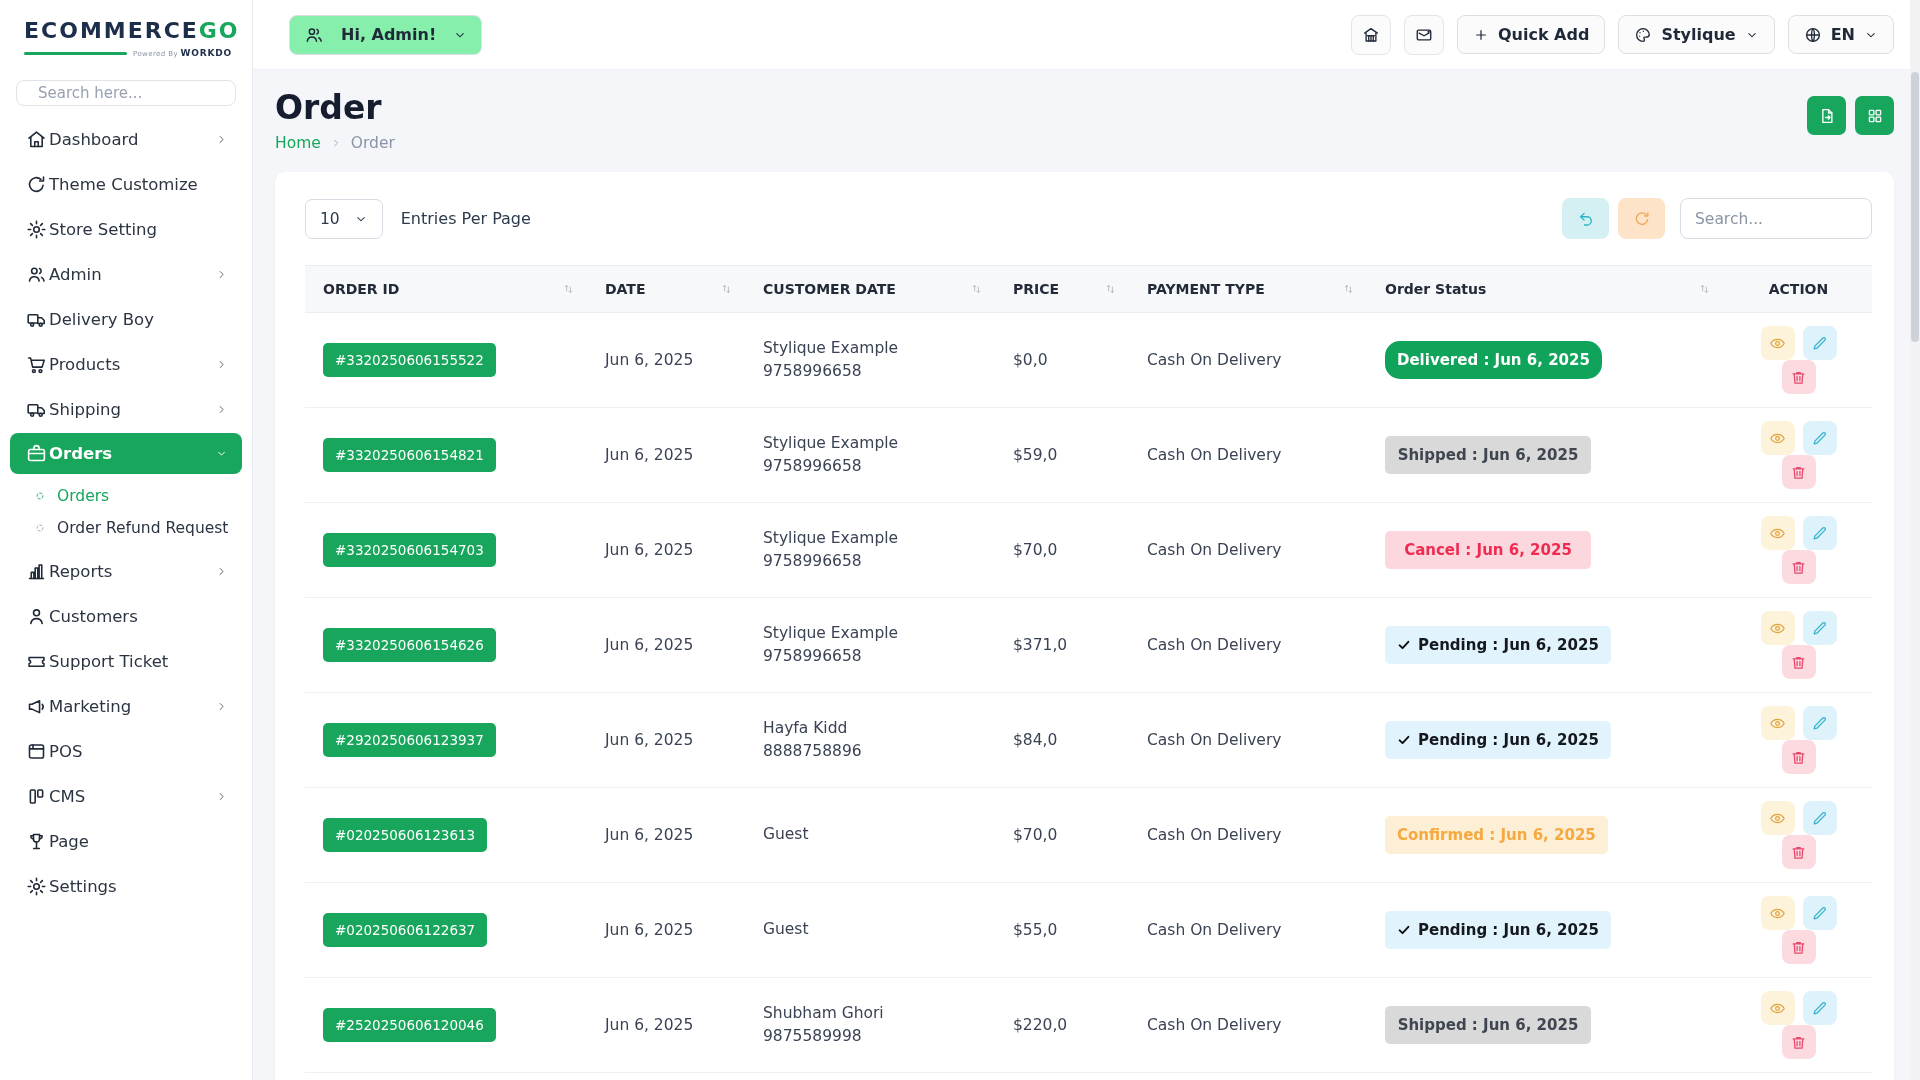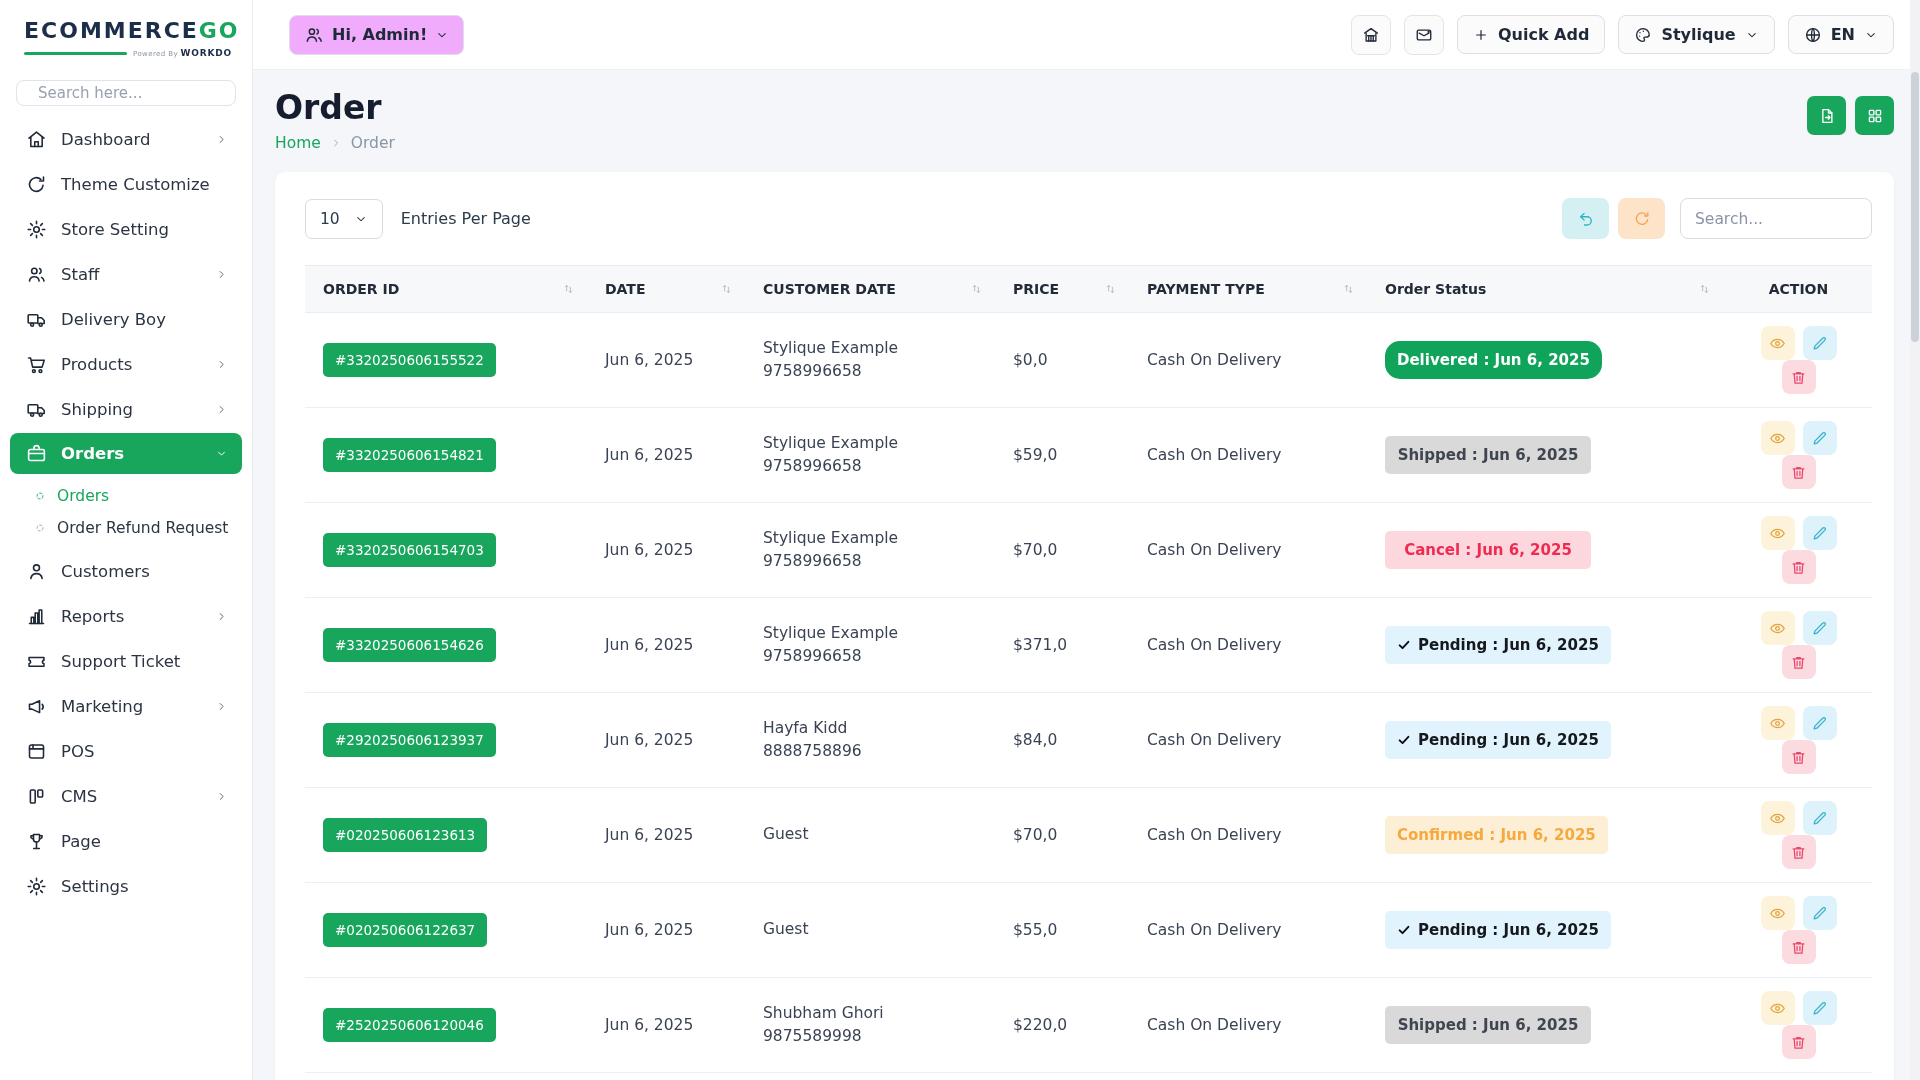--- a/index.html
+++ b/index.html
@@ -18,35 +18,35 @@
   .logo-row { font-weight:800; font-size:22px; letter-spacing:2px; color:#1c2e4a; white-space:nowrap; }
   .logo-accent { color:#17a65c; }
   .logo-sub { display:flex; align-items:center; gap:6px; margin-top:5px; }
   .logo-line { width:148px; height:3px; background:#17a65c; border-radius:2px; }
   .powered { font-size:7px; color:#8a94a2; letter-spacing:.4px; white-space:nowrap; }
   .powered b { font-size:9px; color:#20304c; letter-spacing:.8px; }
   .side-search { margin:14px 16px 4px; display:flex; align-items:center; gap:9px; border:1px solid #dfe3ea; border-radius:8px; padding:3px 12px; color:#98a1b0; background:#fff; }
   .side-search input { border:none; outline:none; flex:1; font-size:15px; color:#3a4354; font-family:inherit; background:transparent; }
   .side-search input::placeholder { color:#98a1b0; }
   .menu { margin-top:12px; }
-  .side-item { display:flex; align-items:center; gap:14px; padding:11px 24px 11px 26px; margin-bottom:2px; font-size:16.5px; color:#2b3442; cursor:pointer;text-align:center; }
+  .side-item { display:flex; align-items:center; gap:2px; padding:11px 24px 11px 26px; margin-bottom:2px; font-size:16.5px; color:#2b3442; cursor:pointer;text-align:center; }
   .side-item .s-icon { width:21px; height:21px; color:#1f2937; flex-shrink:0; }
   .side-item .s-chev { width:13px; height:13px; margin-left:auto; color:#5b6575; }
   .side-item.active { margin:2px 10px; padding:10px 14px 10px 16px; border-radius:8px; background:#17a65c; color:#fff; font-weight:700; }
   .side-item.active .s-icon, .side-item.active .s-chev { color:#fff; }
   .submenu { padding:4px 0 6px; }
   .sub-item { display:flex; align-items:center; gap:11px; padding:7px 18px 7px 34px; font-size:15.5px; color:#2b3442; cursor:pointer; }
   .sub-item .sub-ico { width:12px; height:12px; color:#9aa3ae; }
   .sub-item.active { color:#17a65c; }
   .sub-item.active .sub-ico { color:#17a65c; }
 
   
   .main { flex:1; display:flex; flex-direction:column; min-width:0; }
   .topbar { height:70px; background:#fff; border-bottom:1px solid #eef0f4; display:flex; align-items:center; justify-content:space-between; padding:0 26px 0 36px; flex-shrink:0; }
-  .admin-btn { display:flex; align-items:center; gap:8px; background:#f0abfc; border:1px solid #dcdfe4; border-radius:8px; padding:9px 14px; font-size:16px; font-weight:600; color:#1f2937; font-family:inherit; cursor:pointer; }
+  .admin-btn { display:flex; align-items:center; gap:17px; background:#86efac; border:1px solid #dcdfe4; border-radius:8px; padding:9px 14px; font-size:16px; font-weight:600; color:#1f2937; font-family:inherit; cursor:pointer; }
   .admin-btn .chev { color:#1f2937; }
   .top-right { display:flex; align-items:center; gap:13px; }
   .icon-btn { width:40px; height:40px; border:1px solid #e1e5ea; background:#fbfbfc; border-radius:8px; display:inline-flex; align-items:center; justify-content:center; color:#1f2937; cursor:pointer; }
   .pill-btn { display:inline-flex; align-items:center; gap:9px; border:1px solid #dcdfe4; background:#fbfbfc; border-radius:8px; padding:9px 15px; font-size:16px; font-weight:600; color:#1f2937; font-family:inherit; cursor:pointer; }
   .pill-btn .chev { color:#1f2937; }
 
   
   .content { flex:1; padding:18px 26px 0 22px; min-width:0; }
   .page-head { display:flex; justify-content:space-between; align-items:flex-start; }
   .page-head h1 { font-size:33px; font-weight:700; color:#161d2e; }
@@ -154,21 +154,21 @@
         </div>
         <div class="side-item">
           <span class="icon s-icon">
             <svg viewBox="0 0 24 24" fill="none" stroke="currentColor" stroke-width="1.8" stroke-linecap="round" stroke-linejoin="round">
               <circle cx="9.5" cy="8" r="3.1"></circle>
               <path d="M4 19.5c.4-3.2 2.7-5 5.5-5s5.1 1.8 5.5 5"></path>
               <path d="M15.5 5.2a3.1 3.1 0 0 1 0 5.6"></path>
               <path d="M17.8 15.3c1.6.9 2.6 2.3 2.8 4.2"></path>
             </svg>
           </span>
-          <span class="s-label">Staff</span>
+          <span class="s-label">Admin</span>
           <span class="icon s-chev">
             <svg viewBox="0 0 24 24" fill="none" stroke="currentColor" stroke-width="1.8" stroke-linecap="round" stroke-linejoin="round">
               <path d="M9.5 6.5 15 12l-5.5 5.5"></path>
             </svg>
           </span>
         </div>
         <div class="side-item">
           <span class="icon s-icon">
             <svg viewBox="0 0 24 24" fill="none" stroke="currentColor" stroke-width="1.8" stroke-linecap="round" stroke-linejoin="round">
               <rect x="2.5" y="6.5" width="11" height="9.5" rx="1"></rect>
@@ -239,39 +239,39 @@
               <svg viewBox="0 0 24 24" fill="none" stroke="currentColor" stroke-width="1.8" stroke-linecap="round" stroke-linejoin="round">
                 <circle cx="12" cy="12" r="6" stroke-dasharray="5 4"></circle>
               </svg>
             </span>
             <span class="sub-label">Order Refund Request</span>
           </div>
         </div>
         <div class="side-item">
           <span class="icon s-icon">
             <svg viewBox="0 0 24 24" fill="none" stroke="currentColor" stroke-width="1.8" stroke-linecap="round" stroke-linejoin="round">
+              <path d="M4 20h16"></path>
+              <path d="M6 20v-7h3v7M10.5 20V8h3v12M15 20V4.5h3V20"></path>
+            </svg>
+          </span>
+          <span class="s-label">Reports</span>
+          <span class="icon s-chev">
+            <svg viewBox="0 0 24 24" fill="none" stroke="currentColor" stroke-width="1.8" stroke-linecap="round" stroke-linejoin="round">
+              <path d="M9.5 6.5 15 12l-5.5 5.5"></path>
+            </svg>
+          </span>
+        </div>
+        <div class="side-item">
+          <span class="icon s-icon">
+            <svg viewBox="0 0 24 24" fill="none" stroke="currentColor" stroke-width="1.8" stroke-linecap="round" stroke-linejoin="round">
               <circle cx="12" cy="7.8" r="3.4"></circle>
               <path d="M5.5 20c.6-3.6 3.1-5.6 6.5-5.6s5.9 2 6.5 5.6"></path>
             </svg>
           </span>
           <span class="s-label">Customers</span>
-        </div>
-        <div class="side-item">
-          <span class="icon s-icon">
-            <svg viewBox="0 0 24 24" fill="none" stroke="currentColor" stroke-width="1.8" stroke-linecap="round" stroke-linejoin="round">
-              <path d="M4 20h16"></path>
-              <path d="M6 20v-7h3v7M10.5 20V8h3v12M15 20V4.5h3V20"></path>
-            </svg>
-          </span>
-          <span class="s-label">Reports</span>
-          <span class="icon s-chev">
-            <svg viewBox="0 0 24 24" fill="none" stroke="currentColor" stroke-width="1.8" stroke-linecap="round" stroke-linejoin="round">
-              <path d="M9.5 6.5 15 12l-5.5 5.5"></path>
-            </svg>
-          </span>
         </div>
         <div class="side-item">
           <span class="icon s-icon">
             <svg viewBox="0 0 24 24" fill="none" stroke="currentColor" stroke-width="1.8" stroke-linecap="round" stroke-linejoin="round">
               <path d="M3.5 7.5h17v3.2a1.8 1.8 0 0 0 0 3.6v3.2h-17v-3.2a1.8 1.8 0 0 0 0-3.6V7.5z"></path>
             </svg>
           </span>
           <span class="s-label">Support Ticket</span>
         </div>
         <div class="side-item">

